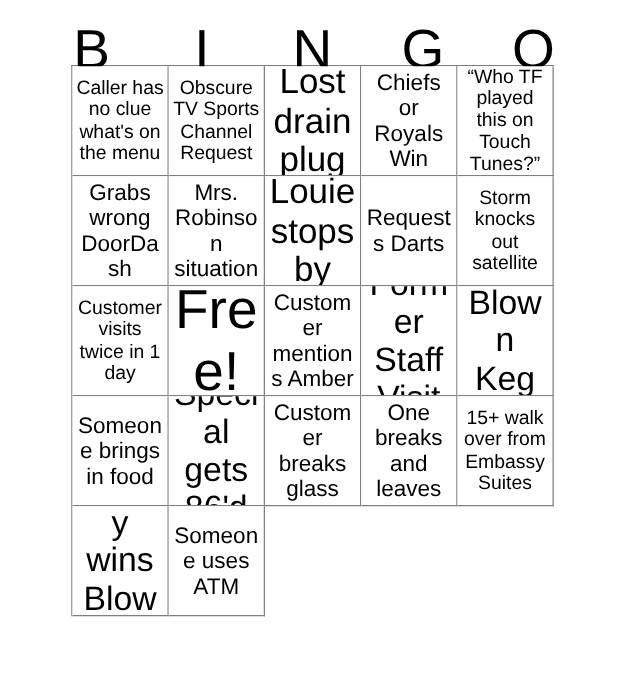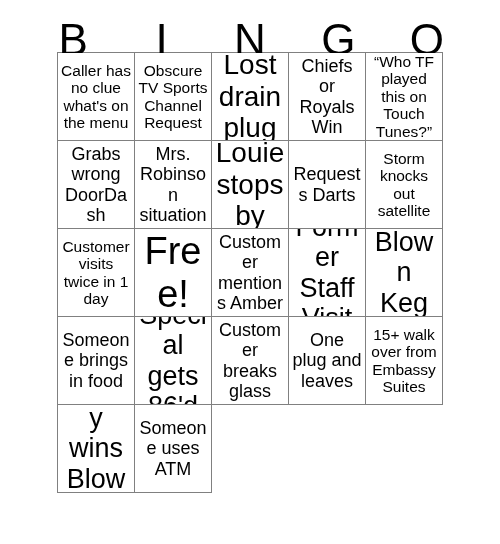--- a/index.html
+++ b/index.html
@@ -65,21 +65,21 @@
     background: #ffffff;
   }
   .cell-text {
     display: block;
     width: 100%;
     line-height: 1.12;
     word-wrap: break-word;
     hyphens: none;
   }
   
-  .fs-xxl .cell-text { font-size: 38px; }
+  .fs-xxl .cell-text { font-size: 44px; }
   .fs-xl  .cell-text { font-size: 27px; }
   .fs-lg  .cell-text { font-size: 28px; }
   .fs-md  .cell-text { font-size: 18px; }
   .fs-sm  .cell-text { font-size: 15.5px; }
 </style>
 </head>
 <body>
 
 <div id="card">
 
@@ -140,21 +140,21 @@
       <div class="cell fs-md">
         <span class="cell-text">Someone brings in food</span>
       </div>
       <div class="cell fs-xl">
         <span class="cell-text">Special gets 86'd</span>
       </div>
       <div class="cell fs-md">
         <span class="cell-text">Customer breaks glass</span>
       </div>
       <div class="cell fs-md">
-        <span class="cell-text">One plug and leaves</span>
+        <span class="cell-text">One breaks and leaves</span>
       </div>
       <div class="cell fs-sm">
         <span class="cell-text">15+ walk over from Embassy Suites</span>
       </div>
       <div class="cell fs-xl">
         <span class="cell-text">Jeezy wins Blown</span>
       </div>
       <div class="cell fs-md">
         <span class="cell-text">Someone uses ATM</span>
       </div>

